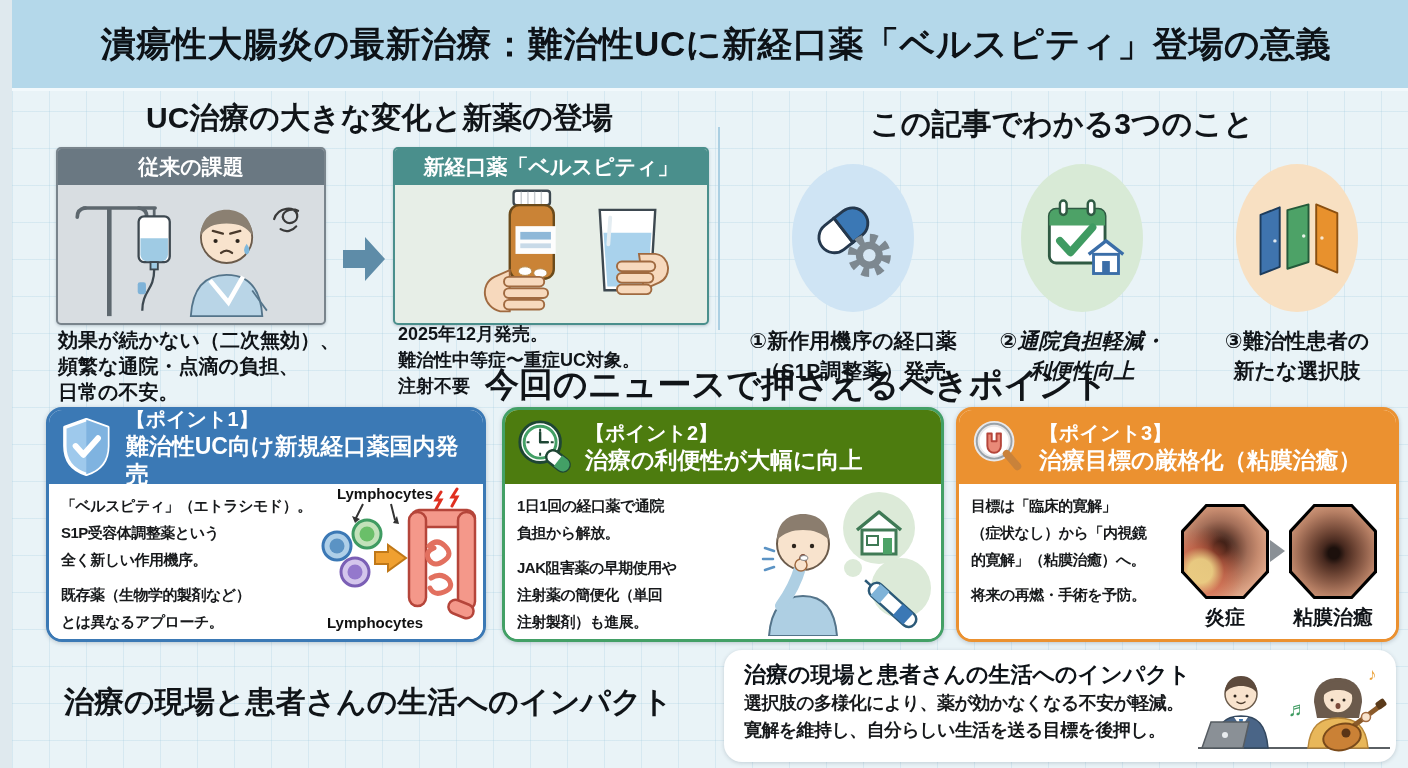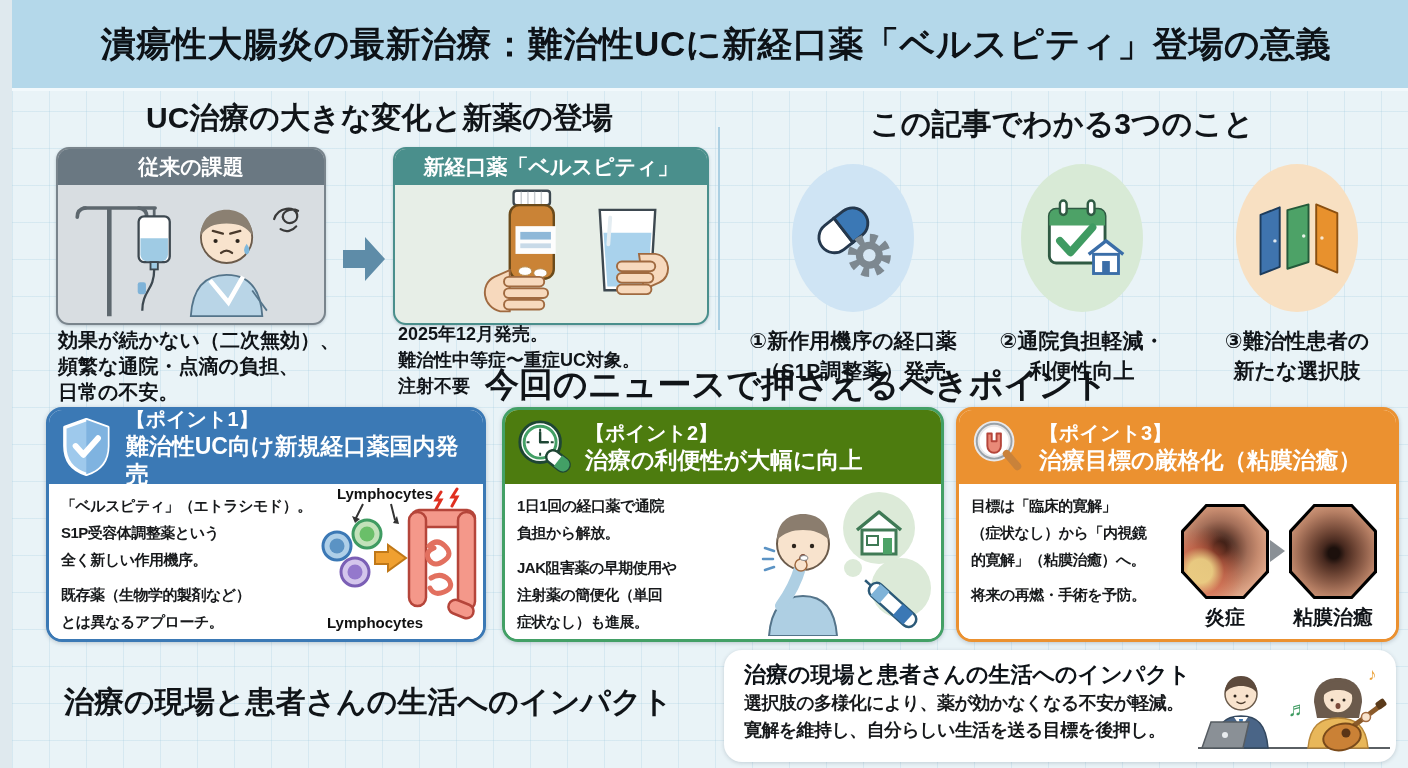--- a/index.html
+++ b/index.html
@@ -17,36 +17,36 @@
   
   .titlebar{left:0;top:0;width:1408px;height:88px;background:#b4d8ea;
     border-bottom:3px solid #f2f9fc;display:flex;align-items:center;justify-content:center;}
   .titlebar h1{margin:0;font-size:35px;font-weight:900;letter-spacing:.5px;color:#0d1217;}
   
   .h-change{left:134px;top:98px;font-size:30px;font-weight:900;}
   .h-three{left:840px;top:104px;width:420px;text-align:center;font-size:30px;font-weight:900;}
   .h-points{left:473px;top:362px;font-size:34px;font-weight:900;}
   .h-impact{left:52px;top:682px;font-size:30px;font-weight:900;}
   
-  .panel{border-radius:13px;overflow:hidden;box-shadow:0 1px 3px rgba(40,60,80,.25);}
+  .panel{border-radius:5px;overflow:hidden;box-shadow:0 1px 3px rgba(40,60,80,.25);}
   .panel-before{left:44px;top:147px;width:266px;height:174px;background:#d8dde1;border:2px solid #79848c;}
   .panel-after{left:381px;top:147px;width:312px;height:174px;background:#e7eee7;border:2px solid #4a8f8c;}
   .panel-head{height:36px;display:flex;align-items:center;justify-content:center;
     color:#fff;font-weight:800;font-size:21px;}
   .head-gray{background:#6a7882;}
   .head-teal{background:#4a8f8c;}
   .panel-body{position:relative;height:136px;}
   .arrow-right{left:331px;top:236px;}
   .caption{font-weight:800;color:#101418;}
   .cap-before{left:46px;top:327px;font-size:20px;line-height:26px;}
   .cap-after{left:386px;top:321px;font-size:18px;line-height:26px;}
   .vdivider{left:706px;top:127px;width:2px;height:203px;background:#abcfe2;}
   
   .three-item{top:164px;width:230px;text-align:center;}
-  .ti-1{left:726px;} .ti-2{left:955px;} .ti-3{left:1170px;}
+  .ti-1{left:726px;} .ti-2{left:955px;font-style:italic;} .ti-3{left:1170px;}
   .ellipse{width:122px;height:148px;border-radius:50%;margin:0 auto;
     display:flex;align-items:center;justify-content:center;}
   .el-blue{background:#cfe4f4;} .el-green{background:#d8ead6;} .el-orange{background:#f8e0c2;}
   .three-cap{margin-top:14px;font-size:21px;font-weight:900;line-height:30px;}
   
   .card{top:407px;height:235px;border-radius:16px;overflow:hidden;box-sizing:border-box;
     box-shadow:0 1px 4px rgba(40,60,80,.25);background:#fff;}
   .card1{left:34px;width:440px;border:3px solid #3b79b5;}
   .card2{left:490px;width:442px;border:3px solid #43a066;}
   .card3{left:944px;width:443px;border:3px solid #eb9130;}
@@ -287,21 +287,21 @@
       <div>
         <div class="card-tag">【ポイント2】</div>
         <div class="card-title">治療の利便性が大幅に向上</div>
       </div>
     </div>
     <div class="card-body">
       <div class="body-line">1日1回の経口薬で通院</div>
       <div class="body-line">負担から解放。</div>
       <div class="body-line pgap">JAK阻害薬の早期使用や</div>
       <div class="body-line">注射薬の簡便化（単回</div>
-      <div class="body-line">症状なし）も進展。</div>
+      <div class="body-line">注射製剤）も進展。</div>
       <svg class="illu2" width="178" height="150" viewBox="0 0 178 150">
         <circle cx="118" cy="42" r="36" fill="#dcead8"></circle>
         <circle cx="140" cy="102" r="30" fill="#dcead8"></circle>
         <circle cx="92" cy="82" r="9" fill="#dcead8"></circle>
         <path d="M96 44 l22 -18 l22 18" fill="#ffffff" stroke="#3f7a55" stroke-width="3.5" stroke-linejoin="round"></path>
         <rect x="101" y="44" width="34" height="24" fill="#ffffff" stroke="#3f7a55" stroke-width="3"></rect>
         <rect x="106" y="50" width="11" height="9" fill="none" stroke="#3f7a55" stroke-width="2"></rect>
         <rect x="122" y="52" width="9" height="16" fill="#4da267"></rect>
         <g transform="rotate(42 132 120)">
           <rect x="102" y="112" width="58" height="15" rx="7" fill="#ffffff" stroke="#2c5a78" stroke-width="2.5"></rect>

